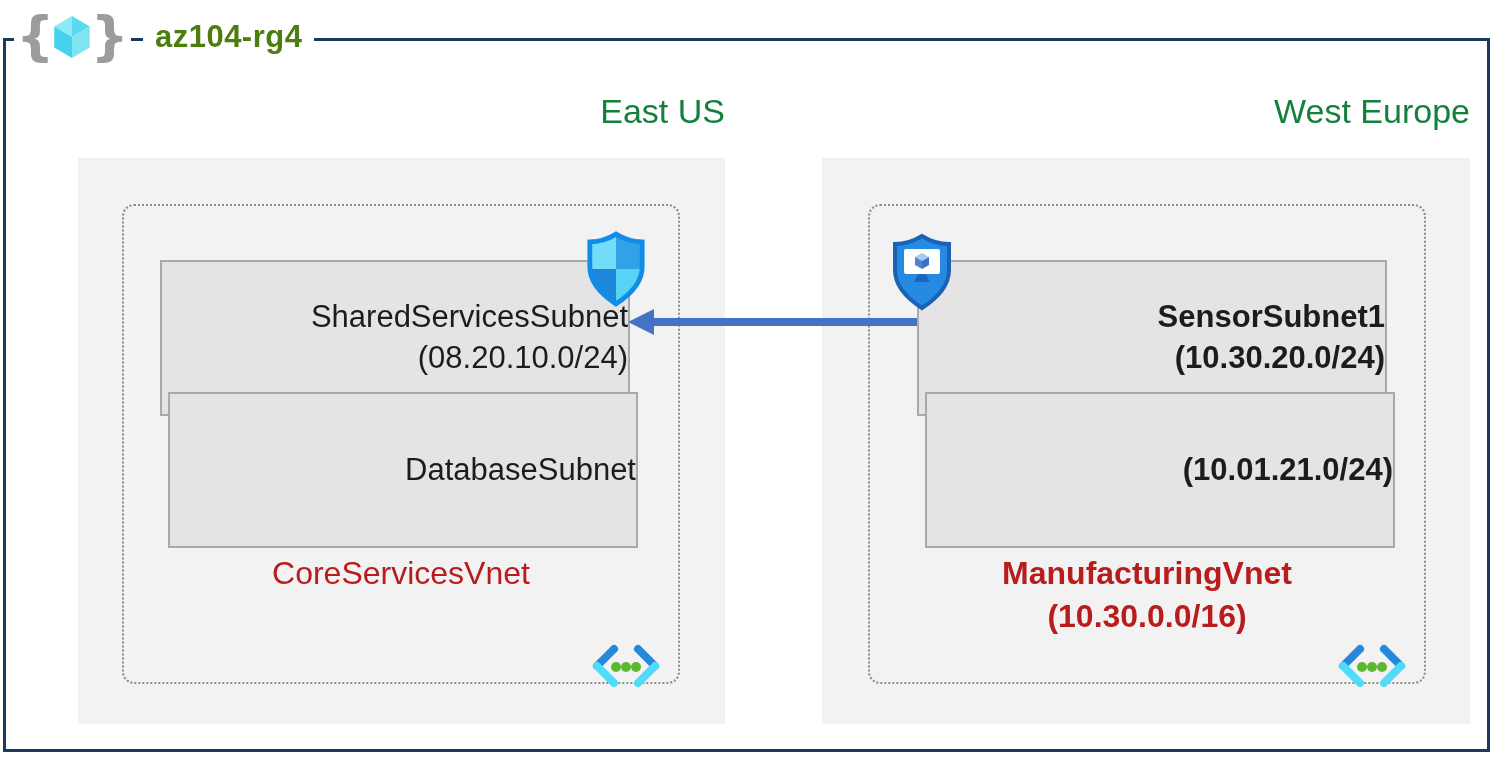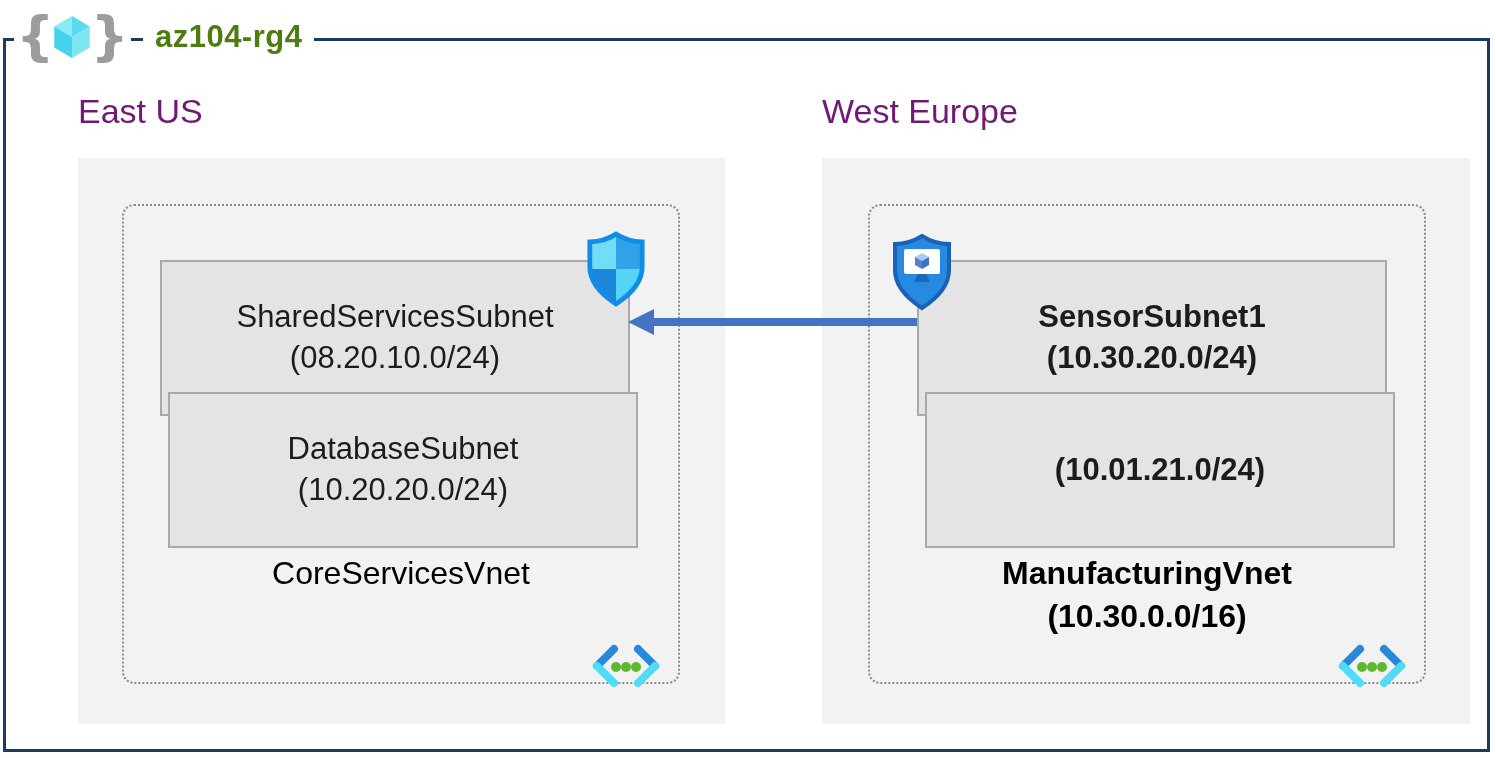--- a/index.html
+++ b/index.html
@@ -25,22 +25,22 @@
   .rg-brace {
     font-family:"DejaVu Sans", sans-serif; font-size:54px; font-weight:600;
     color:#9C9C9C; line-height:66px; user-select:none;
   }
   .rg-cube { margin:0 -3px; }
   .rg-title {
     background:#fff; font-size:31px; font-weight:bold; color:#4d7c0f;
     padding:0 12px; line-height:58px; letter-spacing:0.5px;
   }
   .region-label {
-    position:absolute; top:92px; font-size:34px; color:#701a75;
-    text-align:left; z-index:2;
+    position:absolute; top:92px; font-size:34px; color:#15803d;
+    text-align:right; z-index:2;
   }
   .region-label.east { left:78px;  width:647px; }
   .region-label.west { left:822px; width:648px; }
 
   .region {
     position:absolute; top:158px; height:566px; background:var(--region-bg,#F2F2F2);
   }
   .region.east { left:78px;  width:647px; }
   .region.west { left:822px; width:648px; }
 
@@ -49,31 +49,31 @@
     border:2px dotted var(--vnet-border,#8C8C8C); border-radius:12px;
     box-sizing:border-box;
   }
   .east .vnet { left:44px; }
   .west .vnet { left:46px;font-weight:bold; }
 
   .subnet {
     position:absolute; width:470px; height:156px;
     background:var(--subnet-bg,#E4E4E4);
     border:2px solid var(--subnet-border,#A9A9A9); box-sizing:border-box;
-    display:flex; flex-direction:column; align-items:center; justify-content:center;
+    display:flex; flex-direction:column; align-items:flex-end; justify-content:center;
     font-size:31px; color:#1c1c1c; line-height:1.32; z-index:1;
   }
   .east .subnet { left:36px; }
   .west .subnet { left:47px; }
   .subnet.s1 { top:54px; }
   .subnet.s2 { top:186px;margin-left:8px; }
 
   .vnet-label {
     position:absolute; left:0; right:0; top:346px; text-align:center;
-    font-size:32px; color:#000000; line-height:1.35;
+    font-size:32px; color:#b91c1c; line-height:1.35;
   }
   .vnet-icon { position:absolute; right:16px; bottom:-8px; z-index:2; }
 
   .badge { position:absolute; z-index:3; }
   .badge.nsg     { left:507px; top:72px; }
   .badge.monitor { left:68px;  top:74px; }
 
   
   .arrow-line {
     position:absolute; left:650px; top:318px; width:267px; height:8px;
@@ -110,21 +110,20 @@
   <div class="region-label west">West Europe</div>
 
   <div class="region east">
     <div class="vnet">
       <div class="subnet s1">
         <div>SharedServicesSubnet</div>
         <div>(08.20.10.0/24)</div>
       </div>
       <div class="subnet s2">
         <div>DatabaseSubnet</div>
-        <div>(10.20.20.0/24)</div>
       </div>
       <div class="vnet-label">
         <div>CoreServicesVnet</div>
       </div>
       <svg class="vnet-icon" width="72" height="48" viewBox="0 0 72 48">
         <line x1="24" y1="7" x2="7" y2="24" stroke="#2787DA" stroke-width="8" stroke-linecap="round"></line>
         <line x1="7" y1="24" x2="24" y2="41" stroke="#50DCF8" stroke-width="8" stroke-linecap="round"></line>
         <line x1="48" y1="7" x2="65" y2="24" stroke="#2787DA" stroke-width="8" stroke-linecap="round"></line>
         <line x1="65" y1="24" x2="48" y2="41" stroke="#50DCF8" stroke-width="8" stroke-linecap="round"></line>
         <circle cx="26" cy="25" r="5" fill="#5CB831"></circle>

